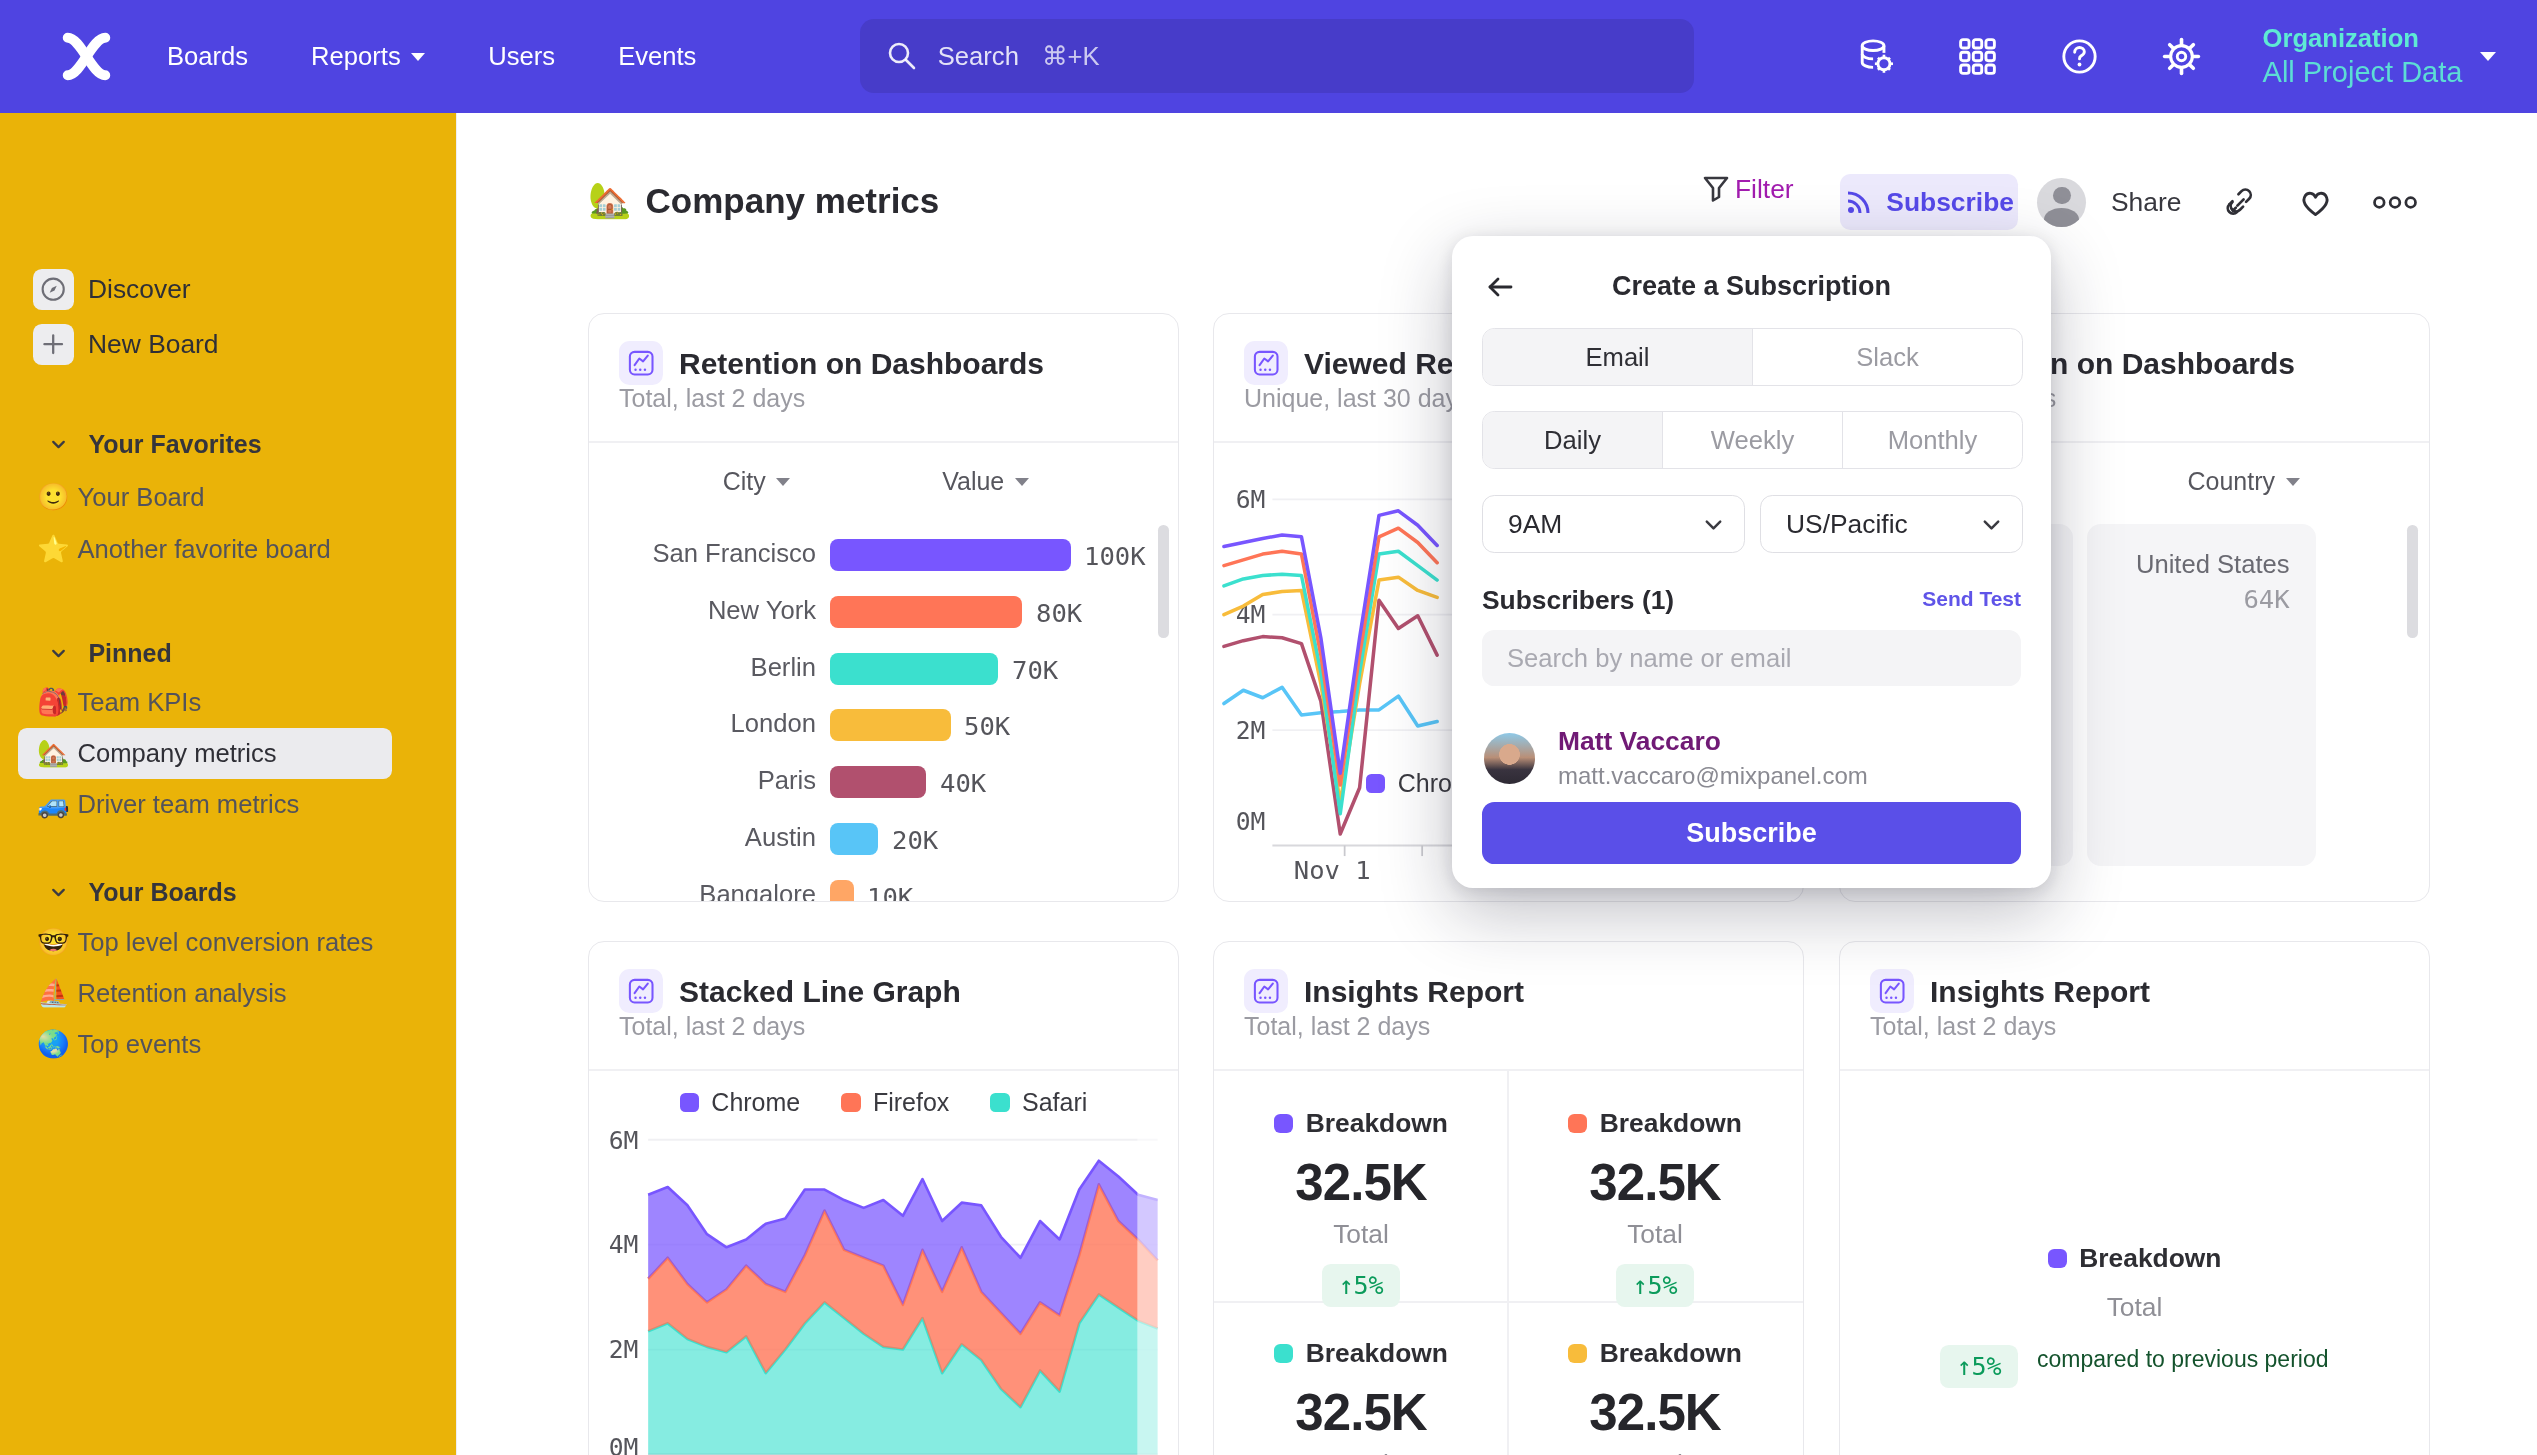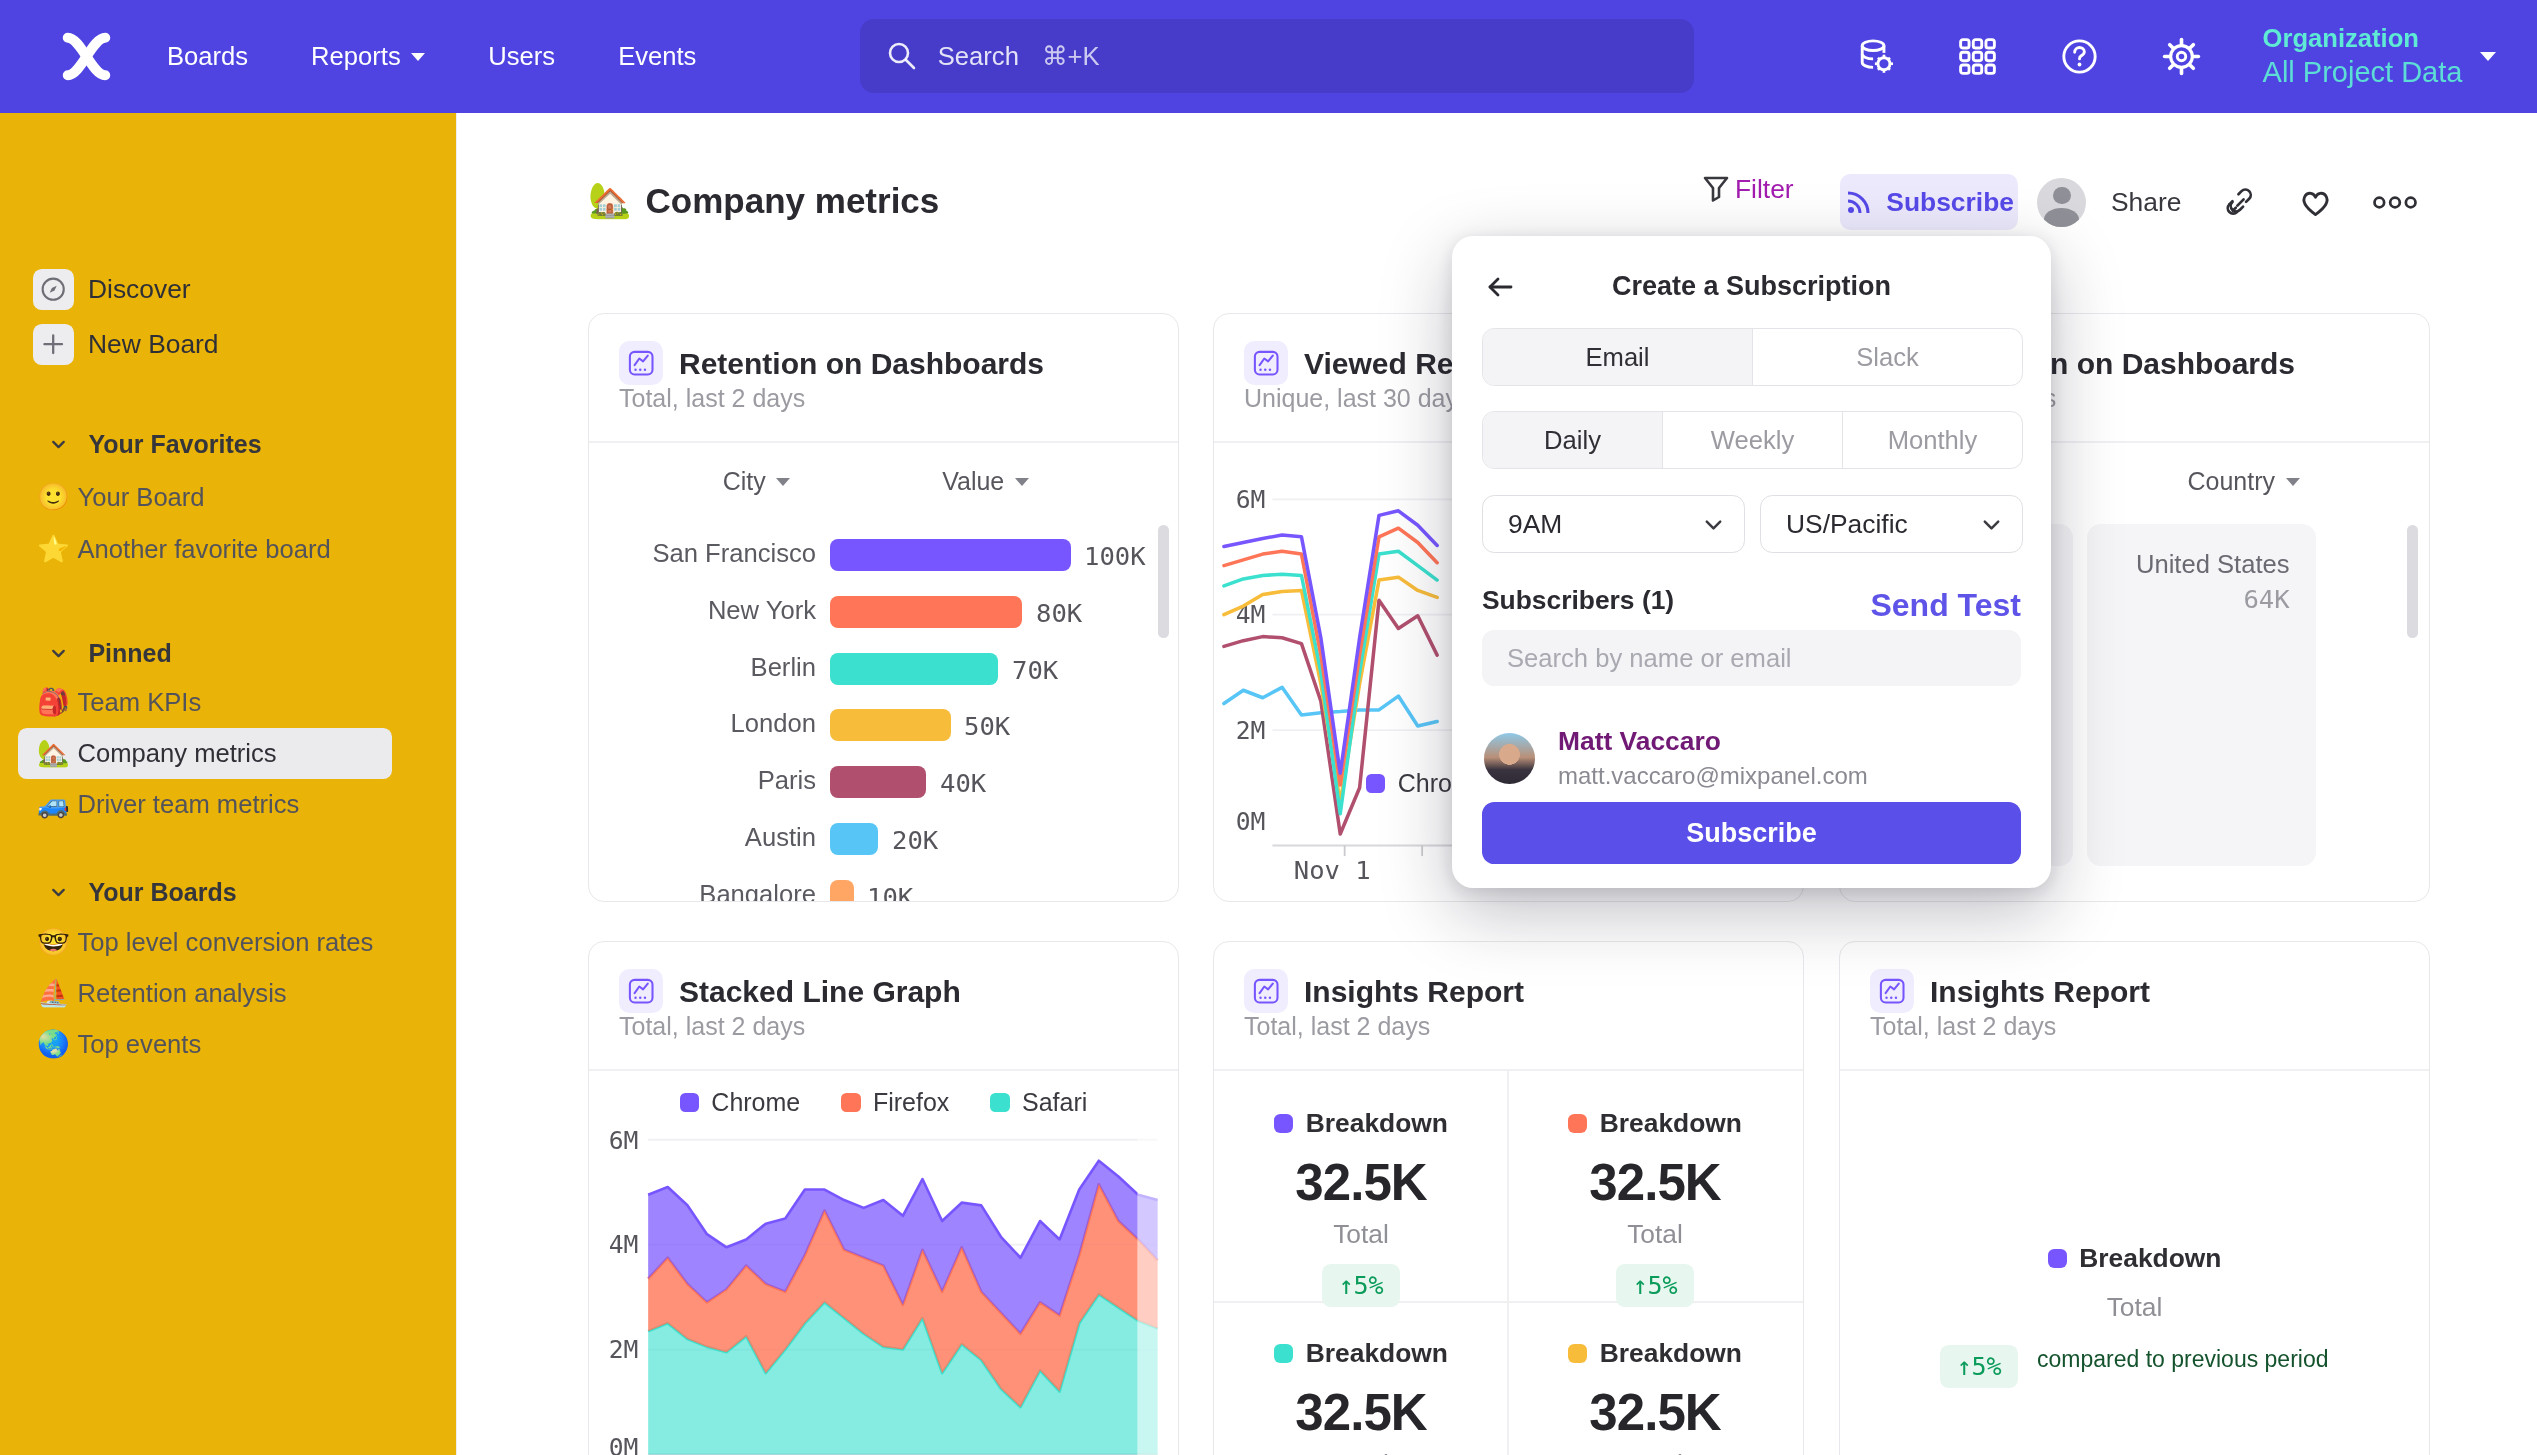--- a/index.html
+++ b/index.html
@@ -76,21 +76,21 @@
   .modal-title{position:absolute;left:0;top:35px;width:100%;text-align:center;font-size:27px;font-weight:600;color:#2A2A30;}
   .modal-back{position:absolute;left:32px;top:35px;width:32px;height:32px;cursor:pointer;}
   .seg{position:absolute;left:30px;width:539px;display:flex;border:1.8px solid #E3E3E8;border-radius:12.3px;overflow:hidden;background:#fff;}
   .seg-cell{flex:1;display:flex;align-items:center;justify-content:center;font-size:25.6px;color:#9B9BA2;font-weight:500;cursor:pointer;border-left:1.8px solid #E3E3E8;}
   .seg-cell:first-child{border-left:none;}
   .seg-cell.sel{background:#F4F4F6;color:#2F2F35;}
   .select{position:absolute;height:56px;border:1.8px solid #DFDFE4;border-radius:12.3px;display:flex;align-items:center;font-size:26.4px;color:#2A2A30;cursor:pointer;background:#fff;}
   .select .val{margin-left:25px;}
   .select .chev{position:absolute;right:19.4px;color:#3A3A40;}
   .subs-label{position:absolute;left:30px;top:349px;font-size:26.4px;font-weight:700;color:#2A2A30;}
-  .send-test{position:absolute;right:30px;top:351px;font-size:32px;font-weight:600;color:#5F54E8;cursor:pointer;}
+  .send-test{position:absolute;right:30px;top:351px;font-size:21px;font-weight:600;color:#5F54E8;cursor:pointer;}
   .modal-search{position:absolute;left:30px;top:394px;width:539px;height:56px;background:#F4F4F6;border-radius:12.3px;border:none;
                 font-size:25.6px;color:#55555B;padding:0 0 0 25px;box-sizing:border-box;outline:none;font-family:inherit;}
   .modal-search::placeholder{color:#A9A9B1;}
   .sub-row{position:absolute;left:32px;top:490px;display:flex;align-items:center;gap:23px;}
   .sub-avatar{width:51px;height:51px;border-radius:50%;
     background:radial-gradient(circle at 50% 42%, #D9A98C 0 26%, rgba(0,0,0,0) 27%),
                linear-gradient(180deg,#8EC9E8 0%,#B98F77 48%,#39333F 72%,#2E2A34 100%);}
   .sub-name{font-size:26.4px;font-weight:600;color:#701a75;}
   .sub-email{font-size:24px;color:#8A8A92;margin-top:5.3px;}
   .modal-btn{position:absolute;left:30px;top:566px;width:539px;height:62px;background:#5A4FE8;border-radius:12.3px;border:none;

